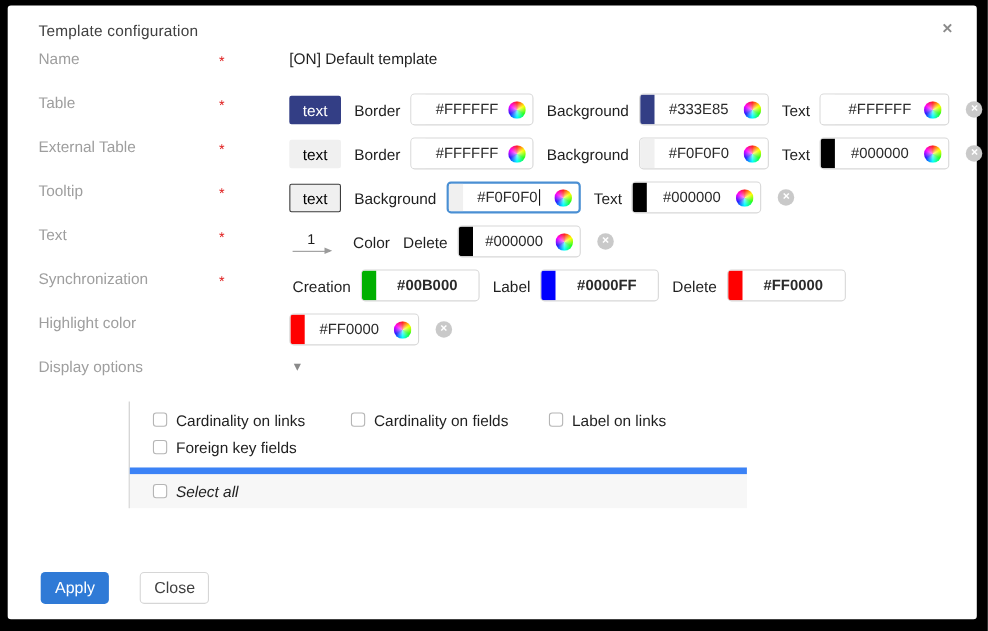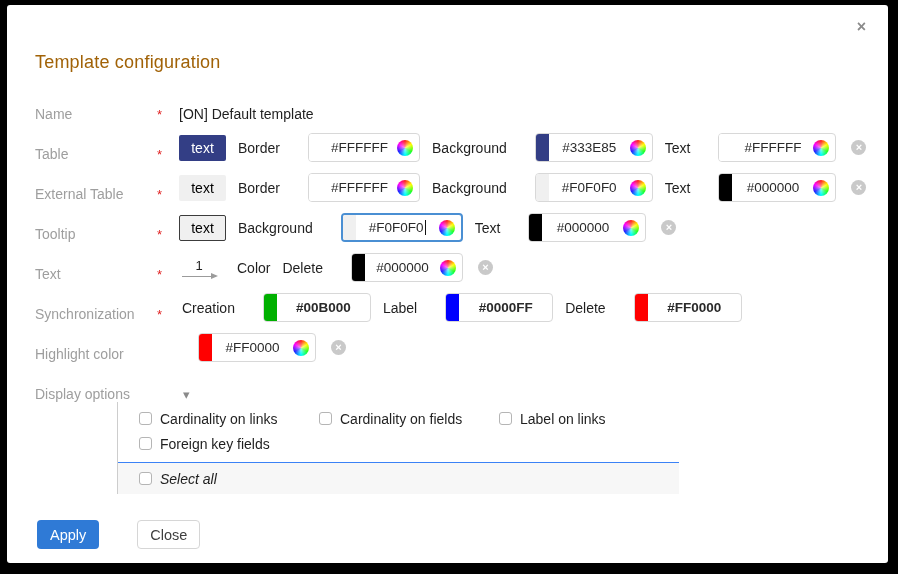--- a/index.html
+++ b/index.html
@@ -10,48 +10,47 @@
     font-family: "Liberation Sans", sans-serif;
     position: relative; overflow: hidden;
   }
   .dialog {
     position: absolute; left: 7px; top: 5px;
     width: 881px; height: 558px;
     background: #fff; border-radius: 3px;
     padding: 15px 28px 0 28px;
   }
   .dialog-header { display: flex; justify-content: space-between; align-items: flex-start; }
-  .dialog-title { font-size: 18px; color: #a16207; font-weight: 400; letter-spacing: .2px; margin-top: 32px; }
+  .dialog-title { font-size: 14px; color: #404040; font-weight: 400; letter-spacing: .2px; }
   .dialog-close {
     color: #8b8b8b; font-size: 16px; line-height: 16px; cursor: pointer;
     margin-right: -6px; margin-top: -1px; font-weight: 700;
   }
   .form { margin-top: 9px; }
-  .row { display: flex; align-items: flex-end; height: 40px; }
+  .row { display: flex; align-items: flex-start; height: 40px; gap: 42px; }
   .row-label { width: 122px; flex: none; font-size: 14px; color: #9e9e9e; }
   .req { width: 22px; flex: none; color: #e02020; font-size: 13px; padding-top: 3px; }
   .content { display: flex; align-items: center; gap: 9px; }
   .plain-value { font-size: 14px; color: #1f1f1f; }
   .field-label { font-size: 14px; color: #1f1f1f; white-space: nowrap; margin-left: 3px; }
 
   
   .badge {
     min-width: 47px; height: 26px; padding: 0 10px;
     display: flex; align-items: center; justify-content: center;
     font-size: 14px; border-radius: 2px;
   }
   .badge.bordered { border: 1px solid #3c3c3c; }
 
   
   .color-input {
     height: 29px; width: 112px;
     border: 1px solid #d8d8d8; border-radius: 4px;
     background: #fff; display: flex; align-items: center; overflow: hidden;
     cursor: text;
-    margin-left: 19px;
   }
   .color-input.wide { width: 118px; }
   .color-input.no-wheel { width: 108px; font-weight: bold; }
   .color-input.focused { border: 2px solid #4a8fd3; width: 122px; }
   .swatch { width: 13px; align-self: stretch; flex: none; }
   .hex {
     flex: 1; text-align: center; font-size: 13.5px; color: #2a2a2a;
     white-space: nowrap; padding: 0 2px;
   }
   .caret { display: inline-block; width: 1px; height: 15px; background: #111; vertical-align: middle; margin-left: 1px; }
@@ -87,27 +86,27 @@
     display: grid; grid-template-columns: 180px 180px auto;
     row-gap: 4px; padding: 6px 0 8px 21px;
   }
   .cb { display: flex; align-items: center; gap: 8px; cursor: pointer; height: 21px; }
   .cb-box {
     width: 13px; height: 13px; flex: none;
     border: 1px solid #b5b5b5; border-radius: 3px; background: #fff;
   }
   .cb-label { font-size: 14px; color: #1f1f1f; white-space: nowrap; }
   .select-all-row {
-    background: #f7f7f7; border-top: 1px solid #3b82f6;
+    background: #f7f7f7; border-top: 6px solid #3b82f6;
     padding: 5px 0 5px 21px;
   }
   .select-all-row .cb-label { font-style: italic; }
 
   
-  .footer { position: absolute; left: 30px; bottom: 14px; display: flex; gap: 38px; }
+  .footer { position: absolute; left: 30px; bottom: 14px; display: flex; gap: 28px; }
   .btn {
     height: 29px; border-radius: 4px; font-size: 14.5px;
     display: flex; align-items: center; justify-content: center;
     cursor: pointer; font-family: "Liberation Sans", sans-serif;
   }
   .btn-primary { color: #fff; border: none; padding: 0 13px; }
   .btn-secondary { background: #fff; color: #3f3f3f; border: 1px solid #d6d6d6; padding: 0 12px; }
 </style>
 </head>
 <body>

